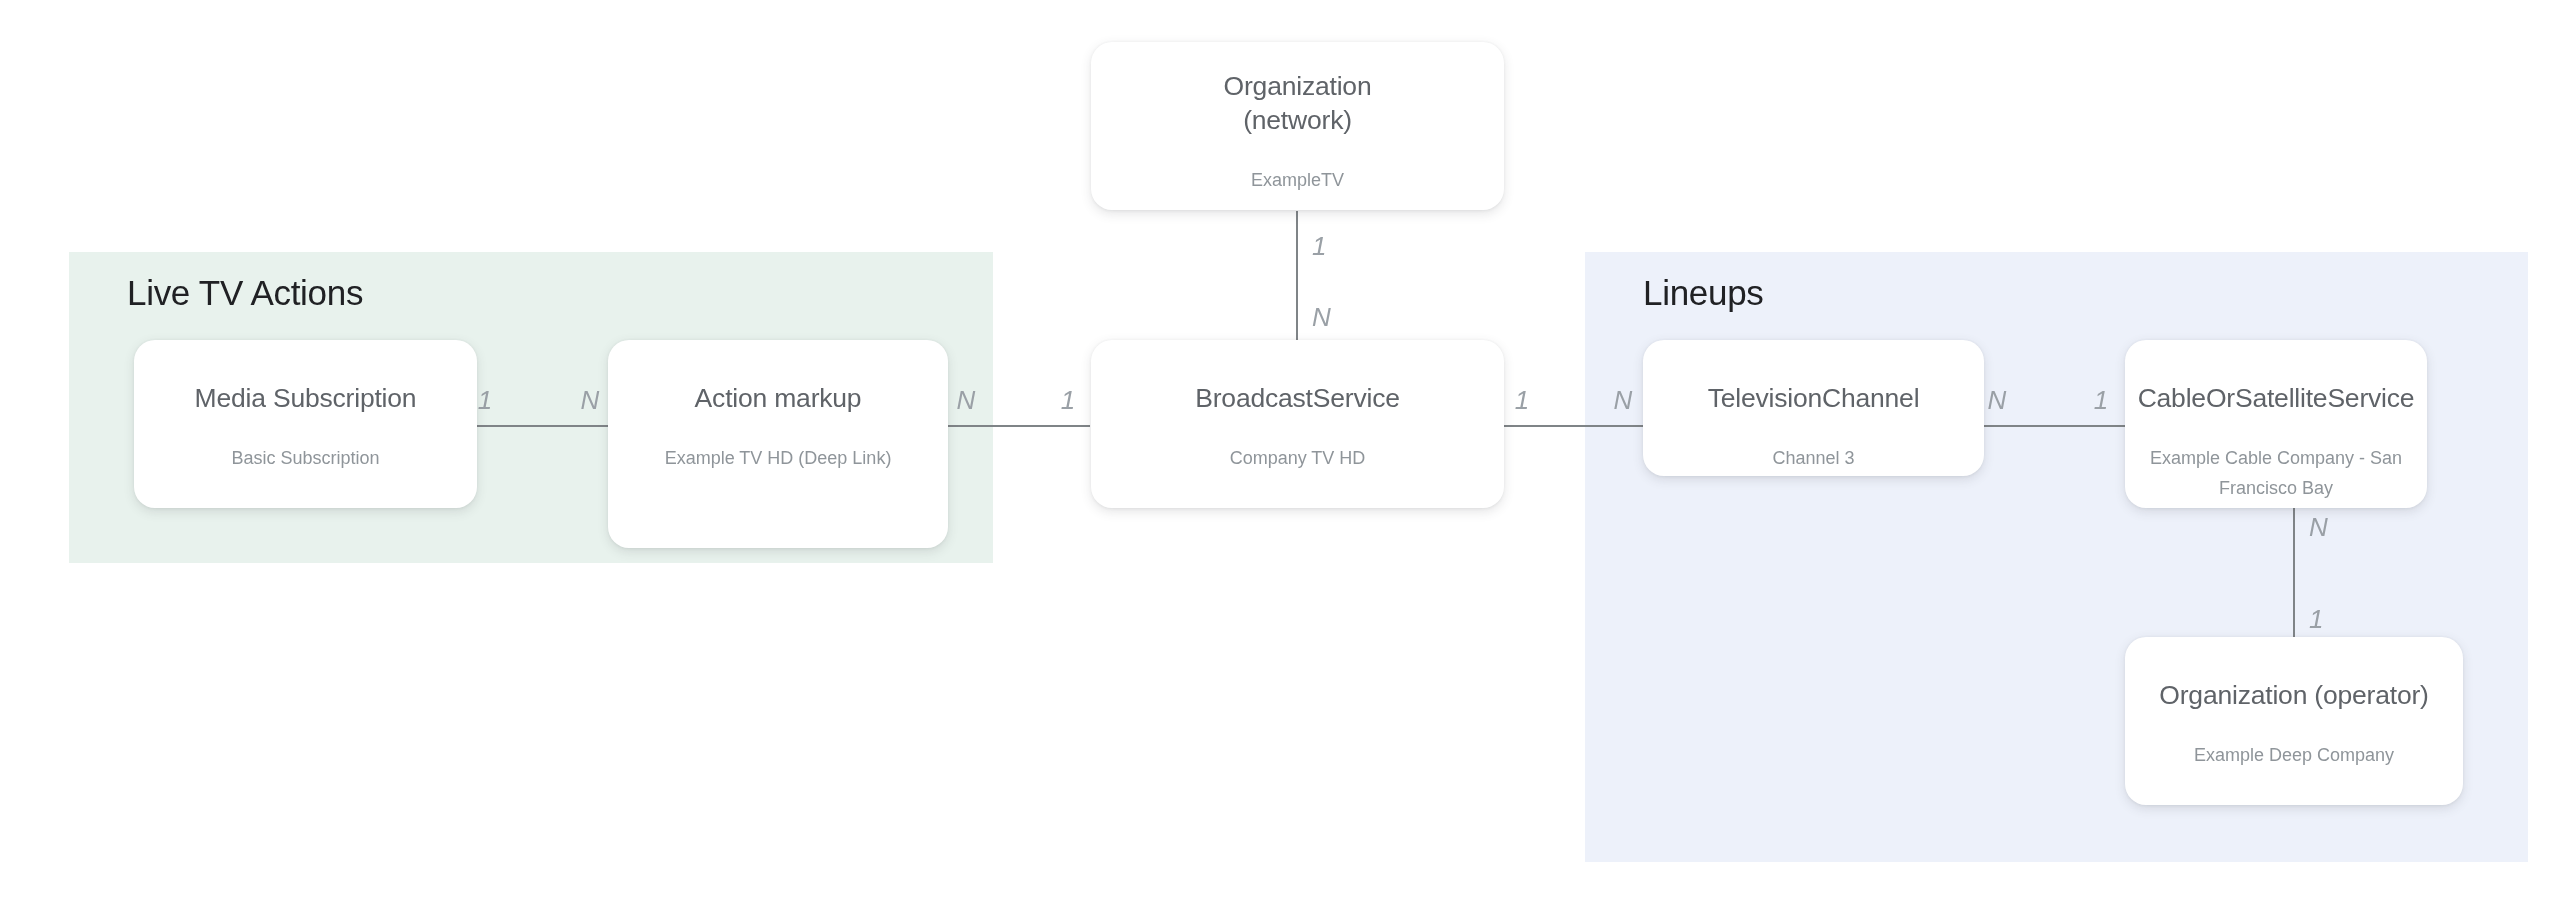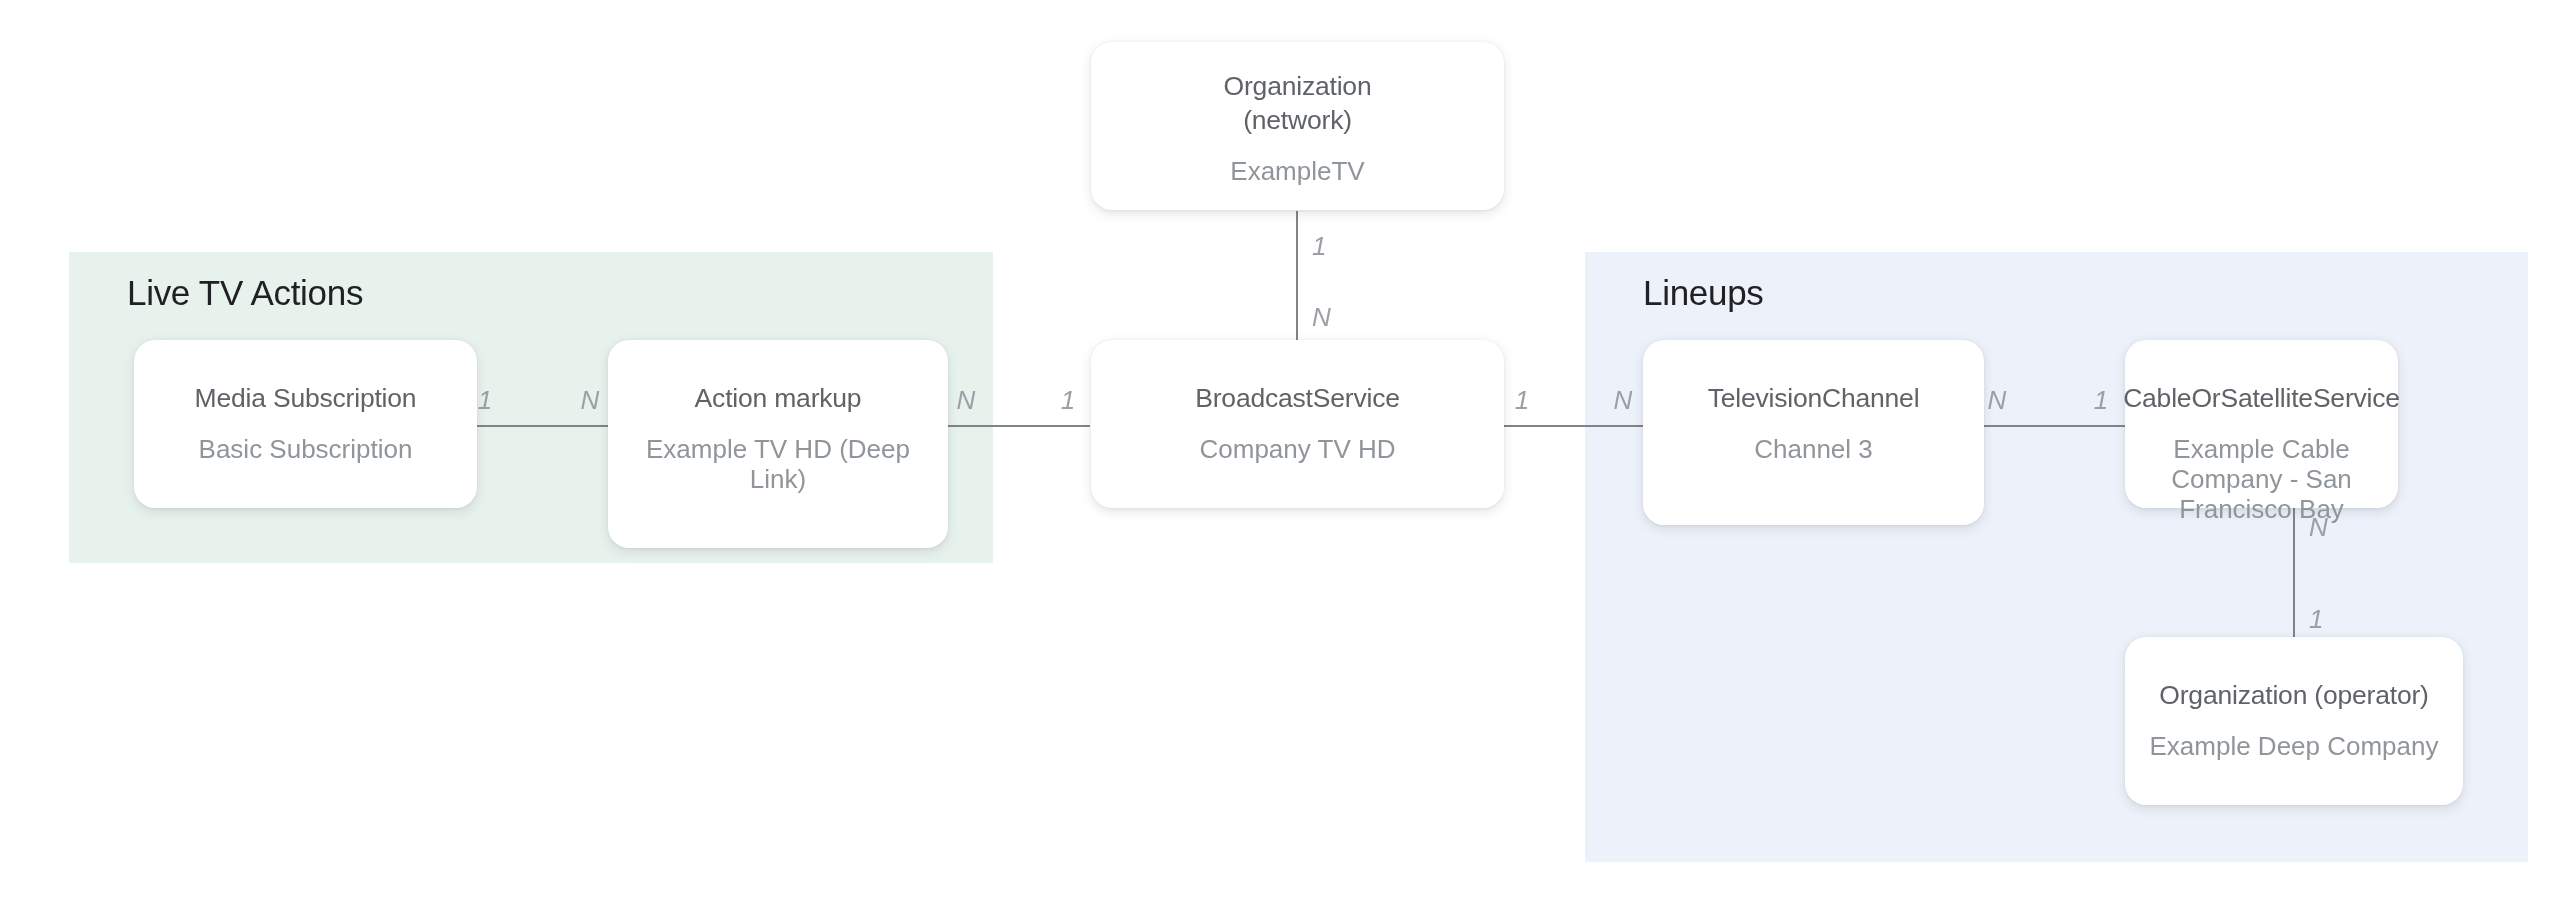--- a/index.html
+++ b/index.html
@@ -43,22 +43,22 @@
   .node--tall-title { padding-top: 26.5px; }
   .node-title {
     font-size: 26.5px;
     line-height: 34px;
     letter-spacing: -0.2px;
     color: var(--node-title, #5f6368);
     white-space: pre-line;
     padding: 0 7px;
   }
   .node-subtitle {
-    margin-top: 19px;
-    font-size: 26px;
+    margin-top: 28px;
+    font-size: 18px;
     line-height: 30px;
     color: var(--node-subtitle, #8f959a);
     padding: 0 16px;
   }
   .edge-h {
     position: absolute;
     height: 1.8px;
     background: var(--connector, #7f8487);
   }
   .edge-v {
@@ -125,26 +125,26 @@
   <div class="node" style="left:608px; top:340px; width:340px; height:208px;">
     <div class="node-title">Action markup</div>
     <div class="node-subtitle">Example TV HD (Deep Link)</div>
   </div>
 
   <div class="node" style="left:1091px; top:340px; width:413px; height:168px;">
     <div class="node-title">BroadcastService</div>
     <div class="node-subtitle">Company TV HD</div>
   </div>
 
-  <div class="node" style="left:1643px; top:340px; width:341px; height:185px;">
+  <div class="node" style="left:1643px; top:340px; width:341px; height:136px;">
     <div class="node-title">TelevisionChannel</div>
     <div class="node-subtitle">Channel 3</div>
   </div>
 
-  <div class="node" style="left:2125px; top:340px; width:273px; height:168px;justify-content:space-between;">
+  <div class="node" style="left:2125px; top:340px; width:302px; height:168px;">
     <div class="node-title">CableOrSatelliteService</div>
     <div class="node-subtitle">Example Cable Company - San Francisco Bay</div>
   </div>
 
   <div class="node" style="left:2125px; top:637px; width:338px; height:168px;">
     <div class="node-title">Organization (operator)</div>
     <div class="node-subtitle">Example Deep Company</div>
   </div>
 
 </div>

